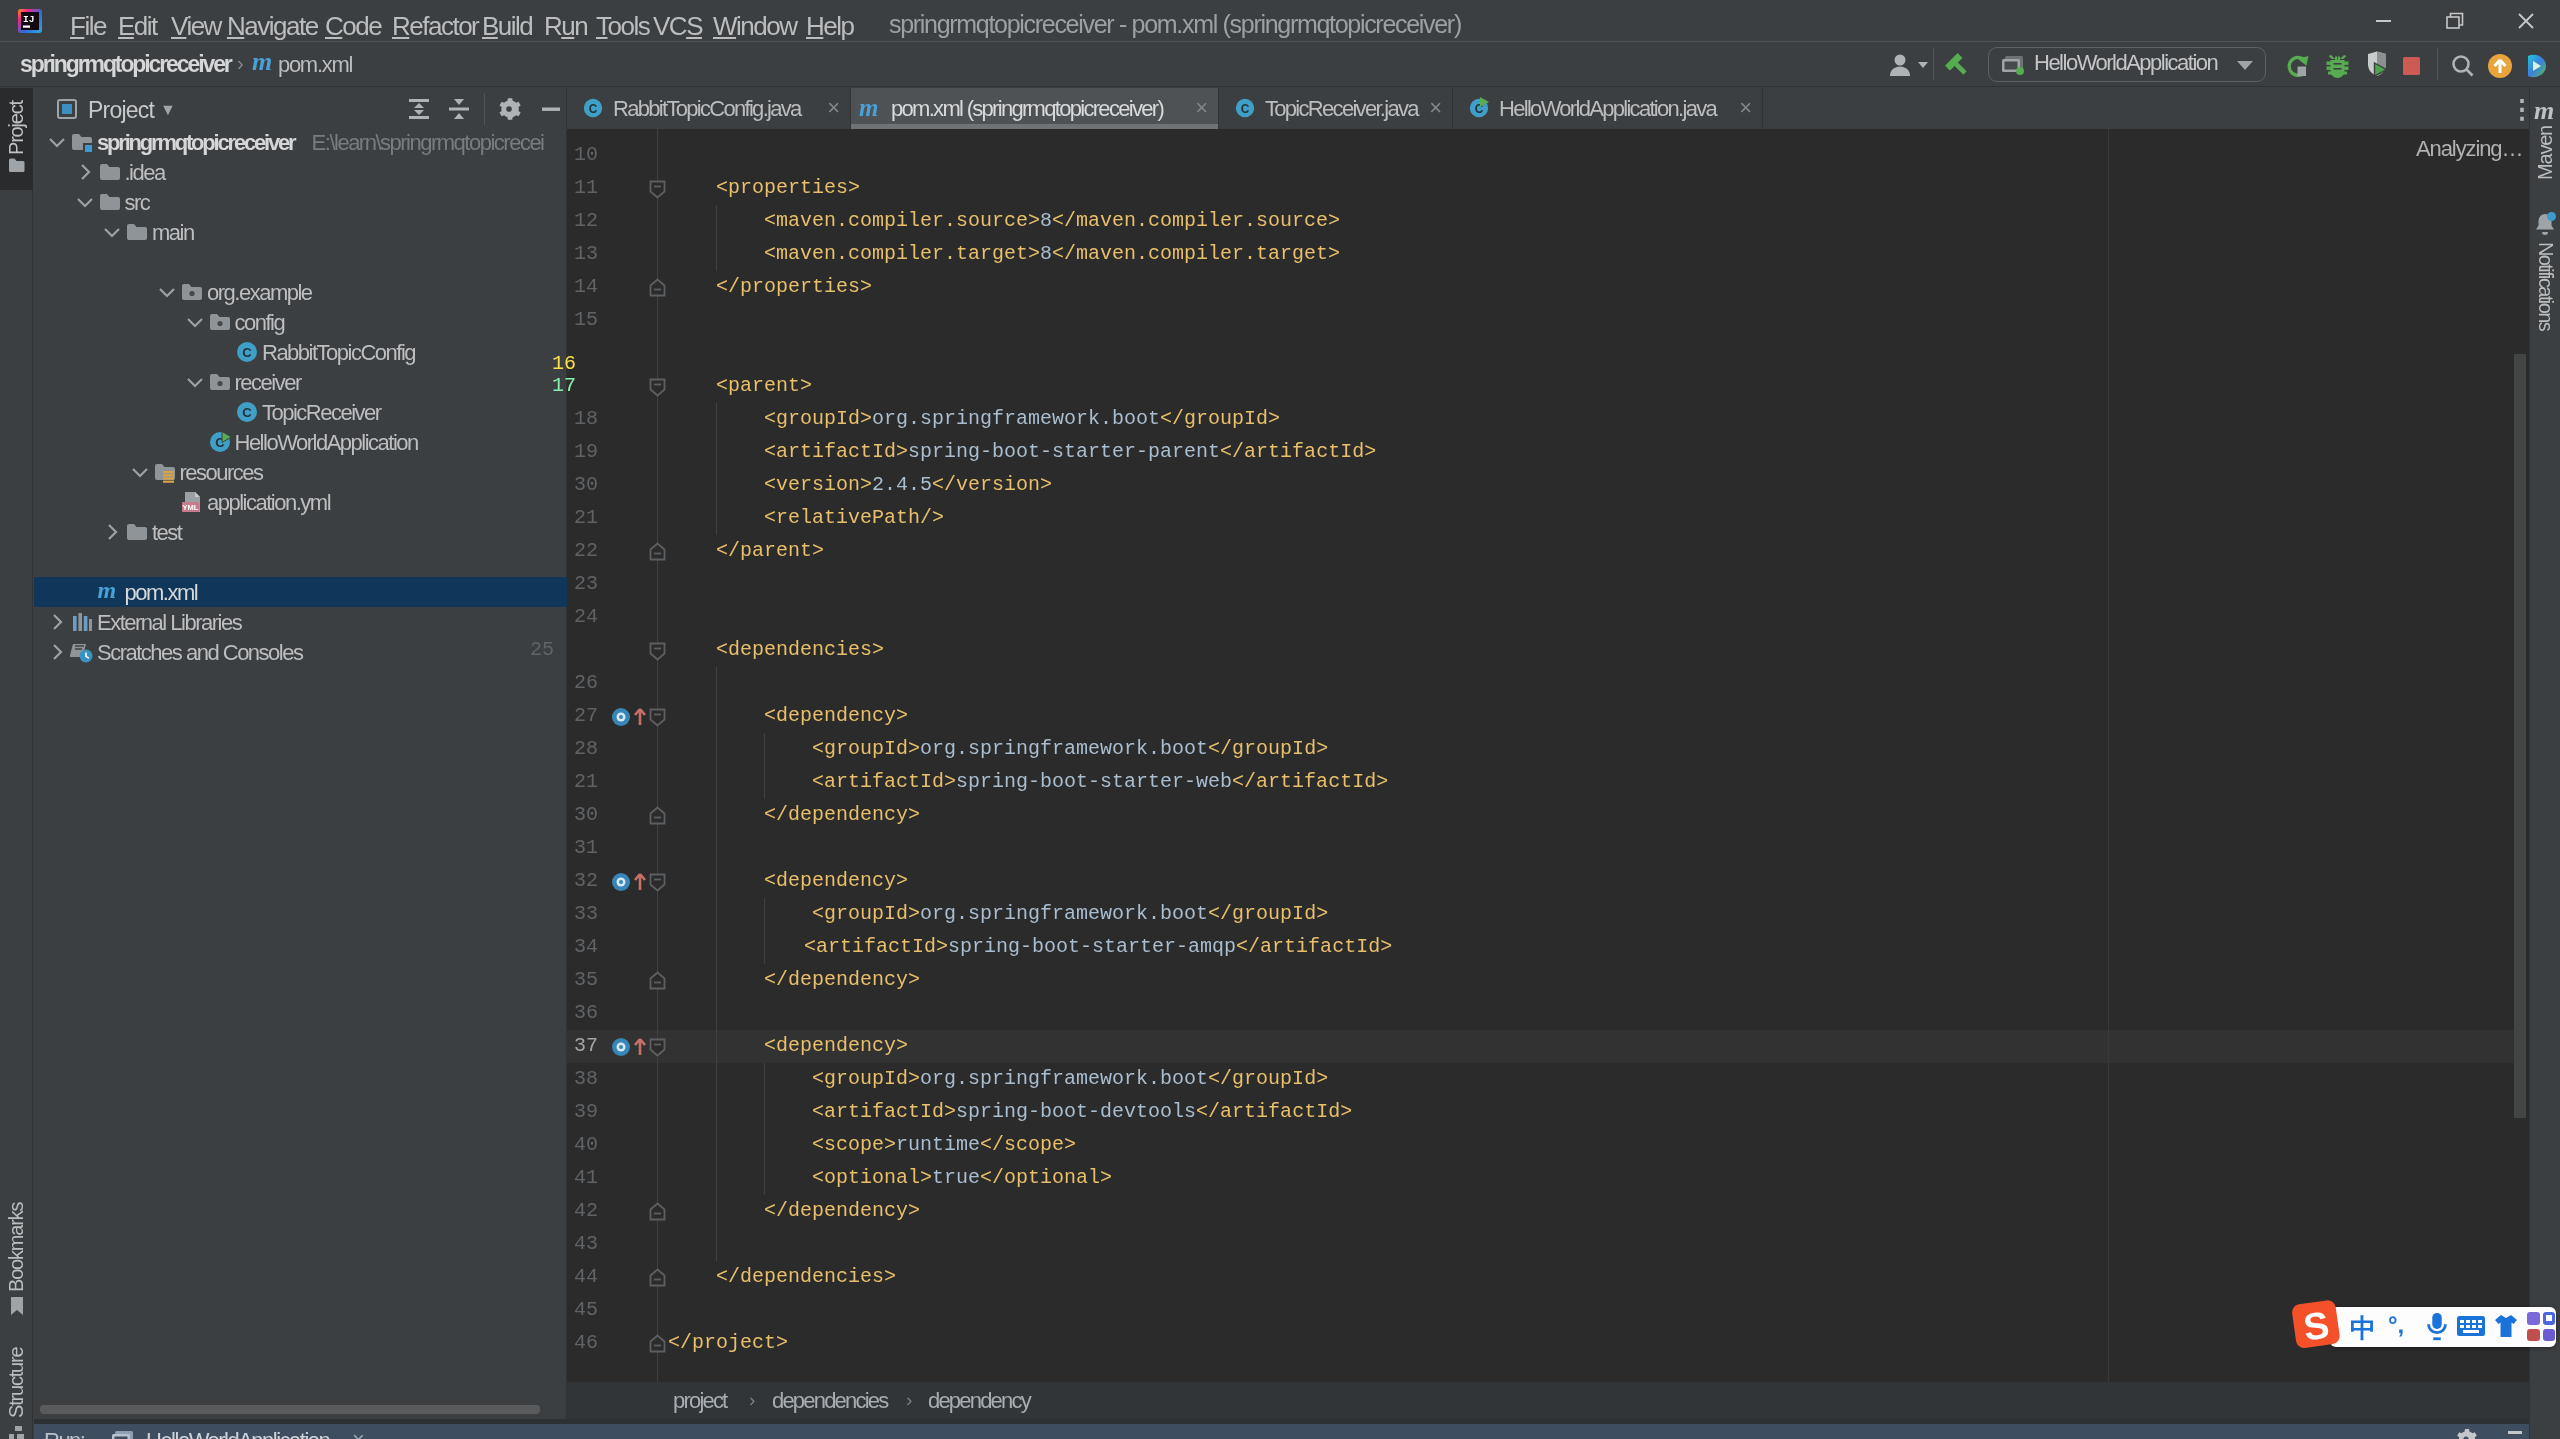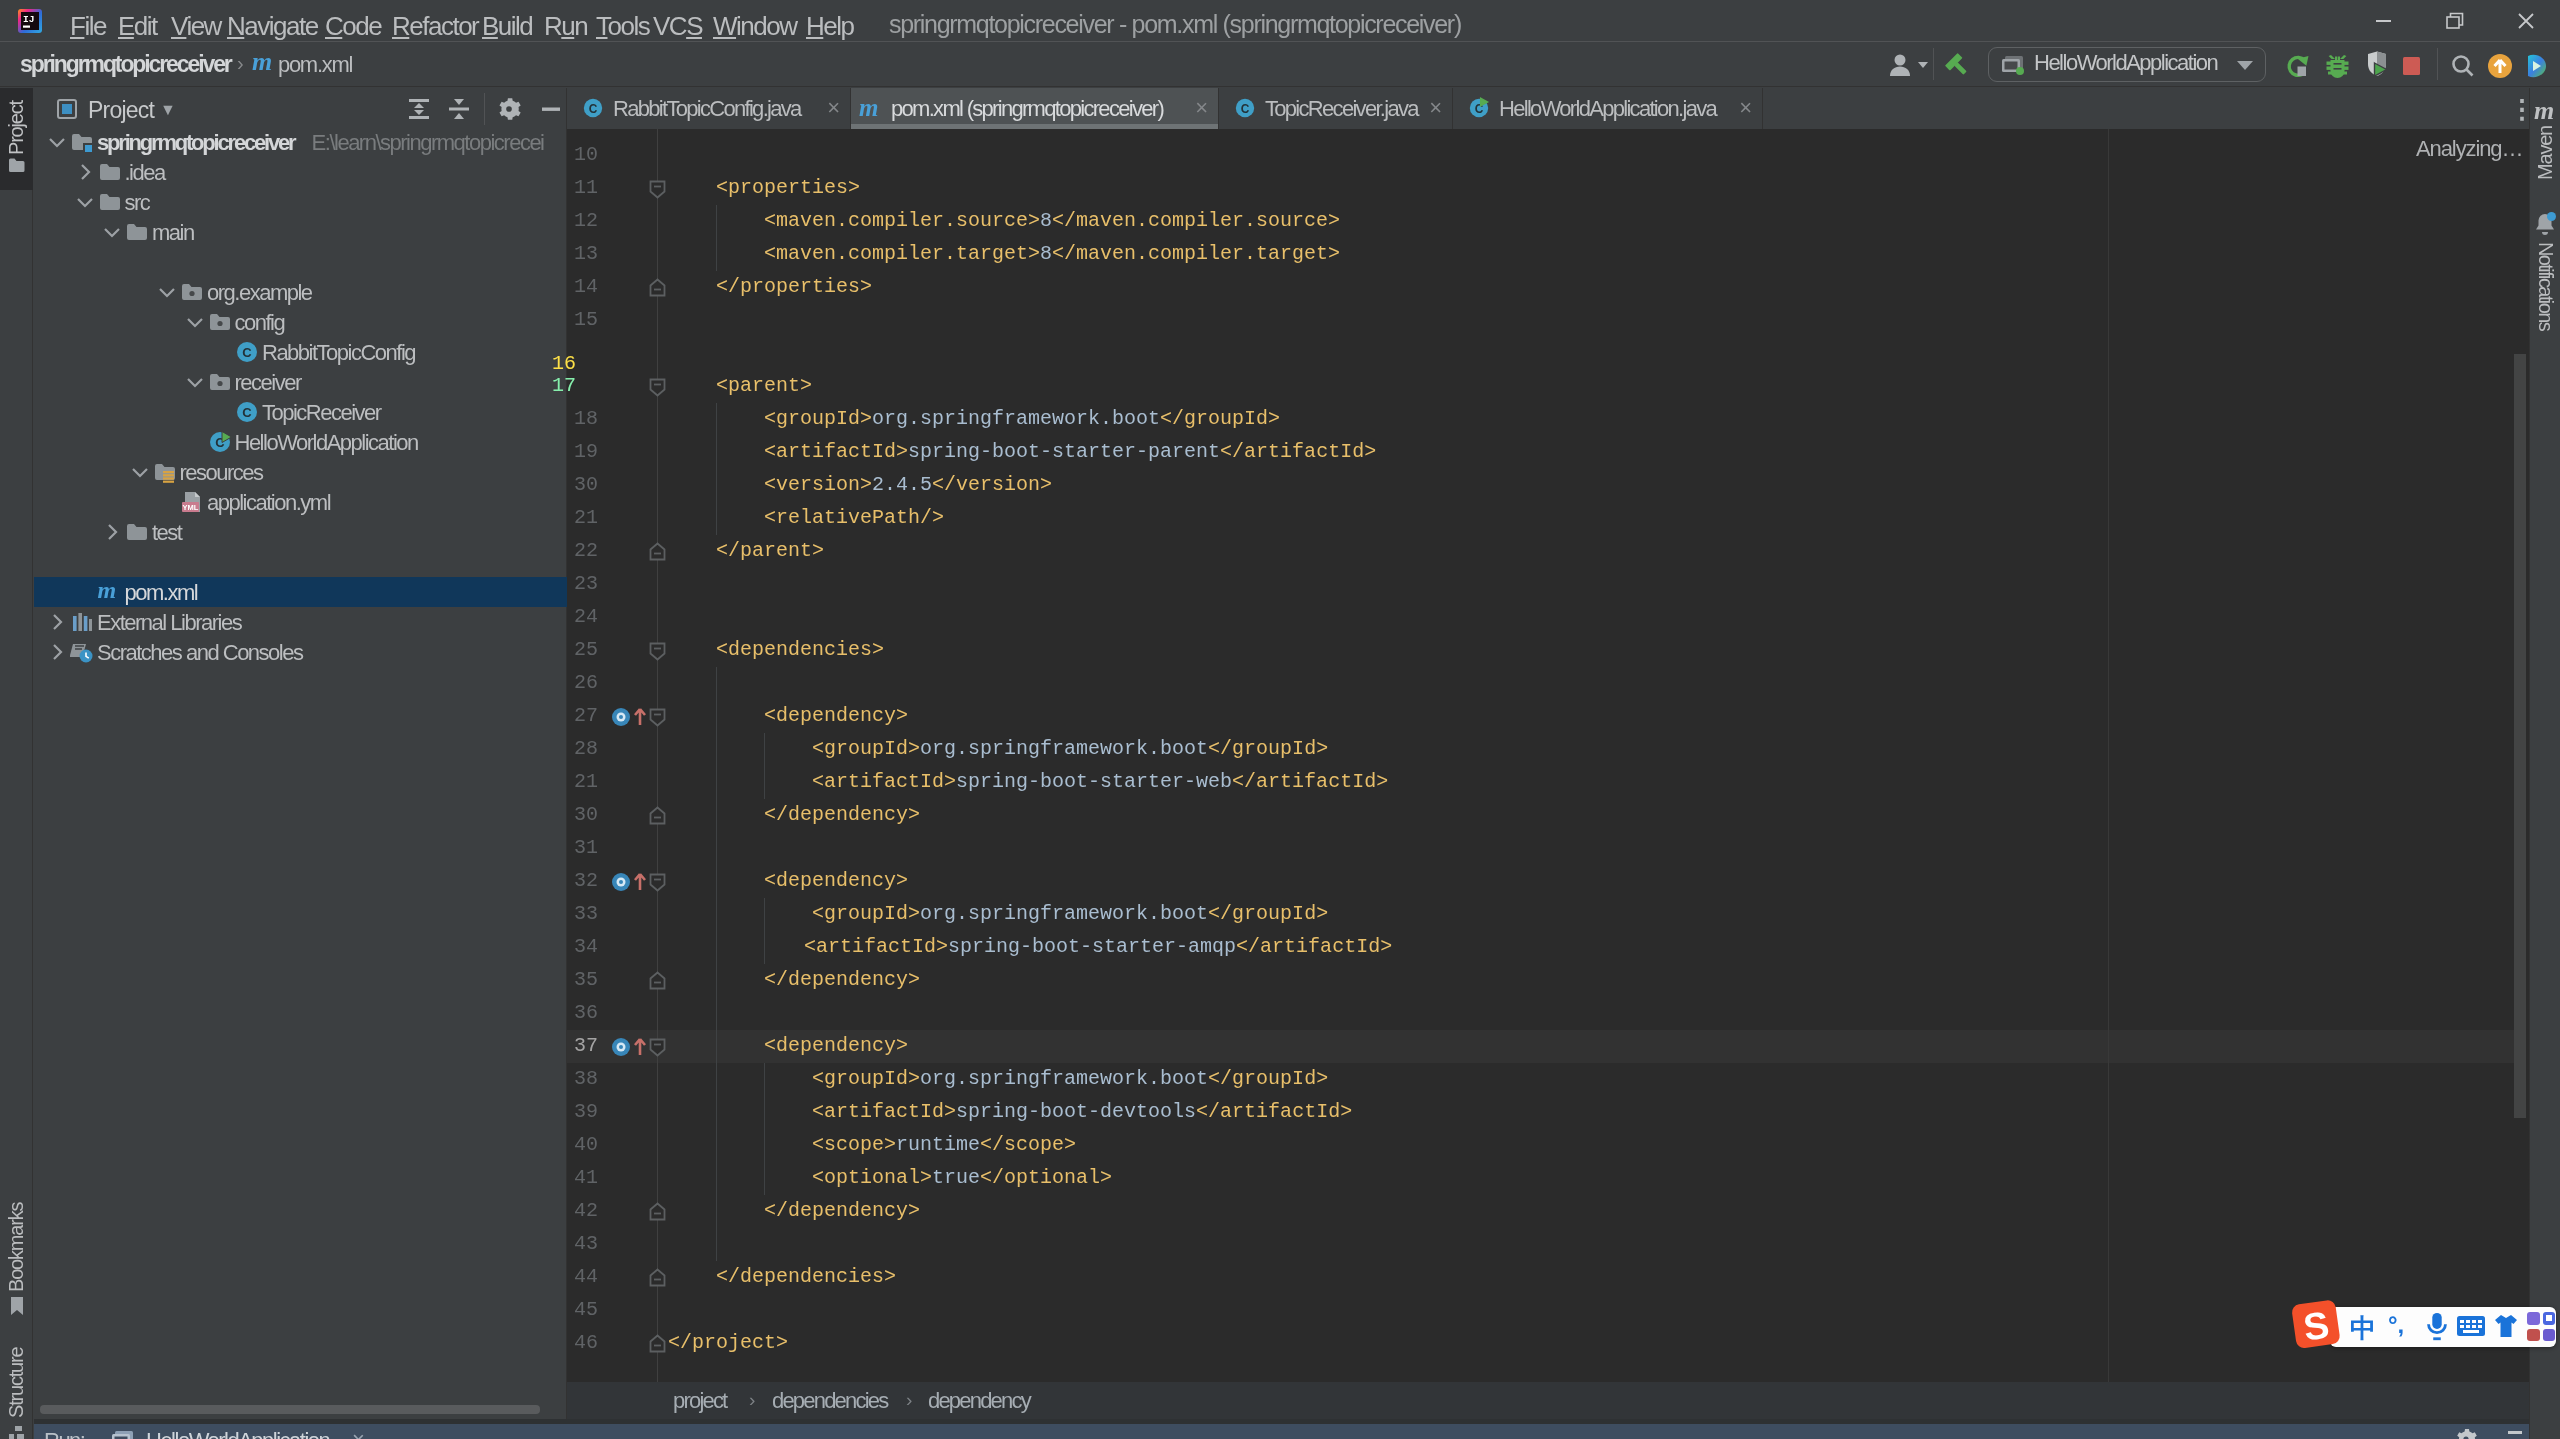--- a/index.html
+++ b/index.html
@@ -469,21 +469,21 @@
     <div class="abs mono" style="left:530px;top:505.5px;width:68px;text-align:right;color:#606366">21</div>
     <div class="abs mono" style="left:668px;top:505.5px"><span style="color:#a9bdd0">        </span><span style="color:#e8bf6a">&lt;relativePath/&gt;</span></div>
     <div class="abs mono" style="left:530px;top:538.5px;width:68px;text-align:right;color:#606366">22</div>
     <svg class="abs" style="left:648px;top:541.5px" width="19" height="20" viewBox="0 0 19 20">
       <path d="M2.5 17.5 h14 v-10 l-7-6 -7 6 z" fill="#2b2b2b" stroke="#5c5f61" stroke-width="1.8"></path>
       <rect x="6" y="10.6" width="7" height="1.8" fill="#5c5f61"></rect>
     </svg>
     <div class="abs mono" style="left:668px;top:538.5px"><span style="color:#a9bdd0">    </span><span style="color:#e8bf6a">&lt;/parent&gt;</span></div>
     <div class="abs mono" style="left:530px;top:571.5px;width:68px;text-align:right;color:#606366">23</div>
     <div class="abs mono" style="left:530px;top:604.5px;width:68px;text-align:right;color:#606366">24</div>
-    <div class="abs mono" style="left:530px;top:637.5px;width:68px;text-align:right;color:#606366">25</div>
+    <div class="abs mono" style="left:530px;top:637.5px;width:68px;text-align:left;color:#606366">25</div>
     <svg class="abs" style="left:648px;top:640.5px" width="19" height="20" viewBox="0 0 19 20">
       <path d="M2.5 2.5 h14 v10 l-7 6 -7-6 z" fill="#2b2b2b" stroke="#5c5f61" stroke-width="1.8"></path>
       <rect x="6" y="6.6" width="7" height="1.8" fill="#5c5f61"></rect>
     </svg>
     <div class="abs mono" style="left:668px;top:637.5px"><span style="color:#a9bdd0">    </span><span style="color:#e8bf6a">&lt;dependencies&gt;</span></div>
     <div class="abs mono" style="left:530px;top:670.5px;width:68px;text-align:right;color:#606366">26</div>
     <div class="abs mono" style="left:530px;top:703.5px;width:68px;text-align:right;color:#606366">27</div>
     <svg class="abs" style="left:610px;top:705.5px" width="36" height="22" viewBox="0 0 36 22">
       <circle cx="11" cy="11" r="9" fill="#3886b8"></circle>
       <circle cx="11" cy="11" r="4.5" fill="#d6e9f5"></circle>

